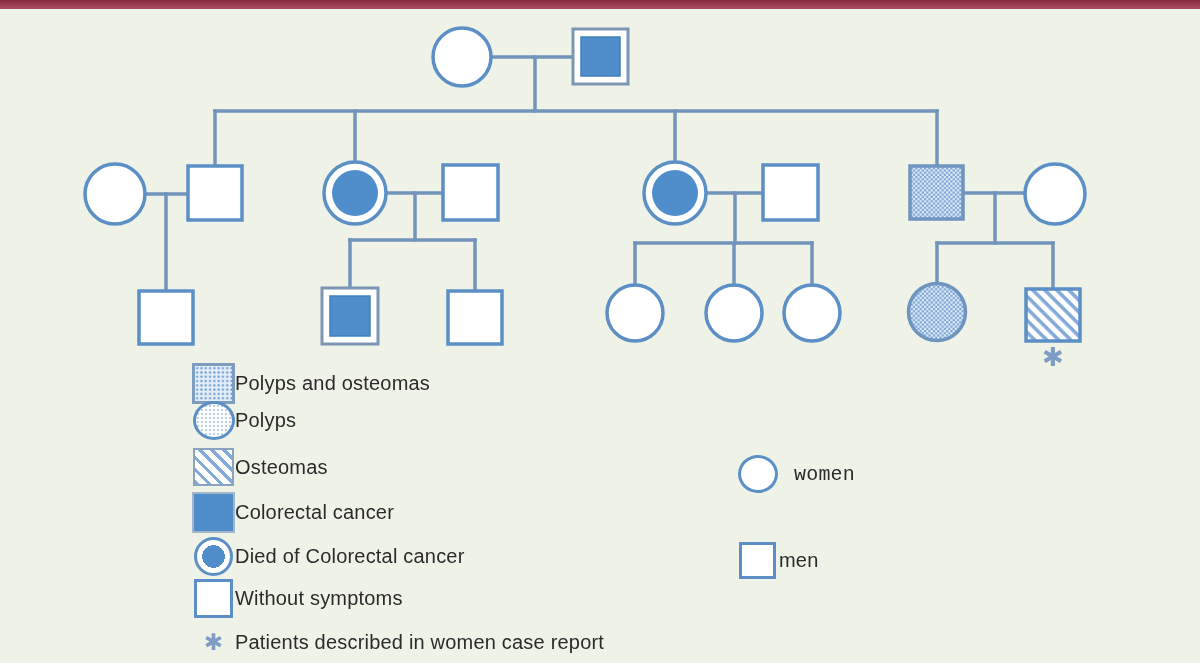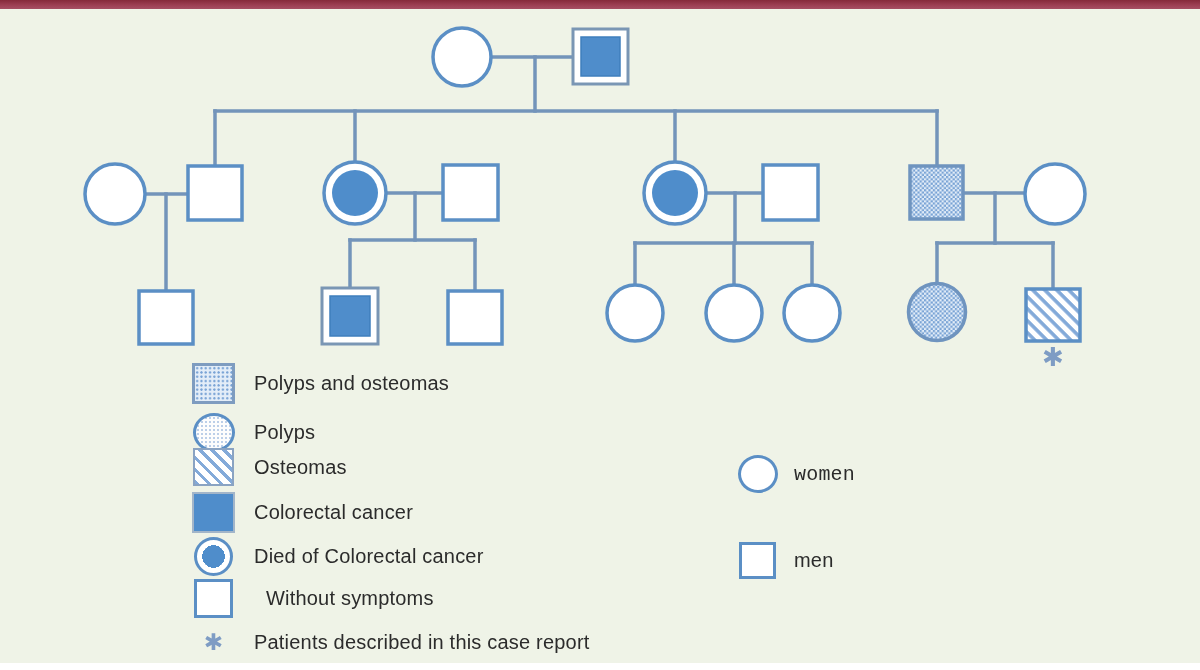--- a/index.html
+++ b/index.html
@@ -21,21 +21,21 @@
   .shape-un   { fill:#ffffff; stroke:#5b8fc5; stroke-width:3.5; }
   .cancer-outer { fill:#ffffff; stroke:#7a96b4; stroke-width:3; }
   .cancer-inner { fill:#4f8dcb; stroke:#3f7fbd; stroke-width:1.5; }
   .ring-outer { fill:#ffffff; stroke:#5b8fc5; stroke-width:3.5; }
   .ring-inner { fill:#4f8dcb; stroke:none; }
   .dotted { fill:url(#dots); stroke:#6f94bf; stroke-width:3.5; }
   .hatch  { fill:url(#hatch); stroke:#5b8fc5; stroke-width:3.5; }
   .ped-ast { font-size:26px; fill:#7e9cc4; font-family:"DejaVu Sans", sans-serif; }
 
   .lg-row { position:absolute; display:flex; align-items:center; height:44px; }
-  .lg-label { font-size:20px; color:#2b2b2b; margin-left:19px; white-space:nowrap; letter-spacing:0.2px; }
+  .lg-label { font-size:20px; color:#2b2b2b; white-space:nowrap; letter-spacing:0.2px; }
   .swbox { width:43px; display:flex; justify-content:center; }
   .sw-dotted {
     width:38px; height:35px; border:3px solid #7e9cc0;
     background-color:#e3edf8;
     background-image:radial-gradient(#79a3d5 1.15px, rgba(0,0,0,0) 1.25px);
     background-size:4.3px 4.3px;
   }
   .sw-polyps {
     width:36px; height:33px; border:3px solid #5b8fc5; border-radius:50%;
     background-color:#fdfdfd;
@@ -147,21 +147,21 @@
     <rect class="hatch" x="1026" y="289" width="54" height="52"></rect>
     <text class="ped-ast" x="1053" y="366" text-anchor="middle">✱</text>
   </svg>
 
   <div class="lg-row" style="left:192px; top:361px;">
     <span class="swbox">
         <span class="sw-dotted"></span>
       </span>
     <span class="lg-label">Polyps and osteomas</span>
   </div>
-  <div class="lg-row" style="left:192px; top:410px;">
+  <div class="lg-row" style="left:192px; top:398px;">
     <span class="swbox">
         <span class="sw-polyps"></span>
       </span>
     <span class="lg-label">Polyps</span>
   </div>
   <div class="lg-row" style="left:192px; top:445px;">
     <span class="swbox">
         <span class="sw-hatch"></span>
       </span>
     <span class="lg-label">Osteomas</span>
@@ -171,40 +171,40 @@
         <span class="sw-cancer"></span>
       </span>
     <span class="lg-label">Colorectal cancer</span>
   </div>
   <div class="lg-row" style="left:192px; top:534px;justify-content:flex-end;">
     <span class="swbox">
         <span class="sw-ring"></span>
       </span>
     <span class="lg-label">Died of Colorectal cancer</span>
   </div>
-  <div class="lg-row" style="left:192px; top:576px;gap:12px;">
+  <div class="lg-row" style="left:192px; top:576px;">
     <span class="swbox">
         <span class="sw-empty"></span>
       </span>
     <span class="lg-label">Without symptoms</span>
   </div>
   <div class="lg-row" style="left:192px; top:620px;">
     <span class="swbox">
         <span class="sw-ast">✱</span>
       </span>
-    <span class="lg-label">Patients described in this case report</span>
+    <span class="lg-label">Patients described in women case report</span>
   </div>
 
   <div class="lg-row" style="left:736px; top:452px;">
     <span class="swbox">
         <span class="sw-woman"></span>
       </span>
     <span class="lg-label" style="margin-left:15px;font-family:Liberation Mono, monospace;">women</span>
   </div>
   <div class="lg-row" style="left:736px; top:538px;">
     <span class="swbox">
         <span class="sw-man"></span>
       </span>
-    <span class="lg-label" style="margin-left:15px;">men</span>
+    <span class="lg-label" style="">men</span>
   </div>
 
   <div class="bottomstrip"></div>
 </div>
 
 </body></html>

